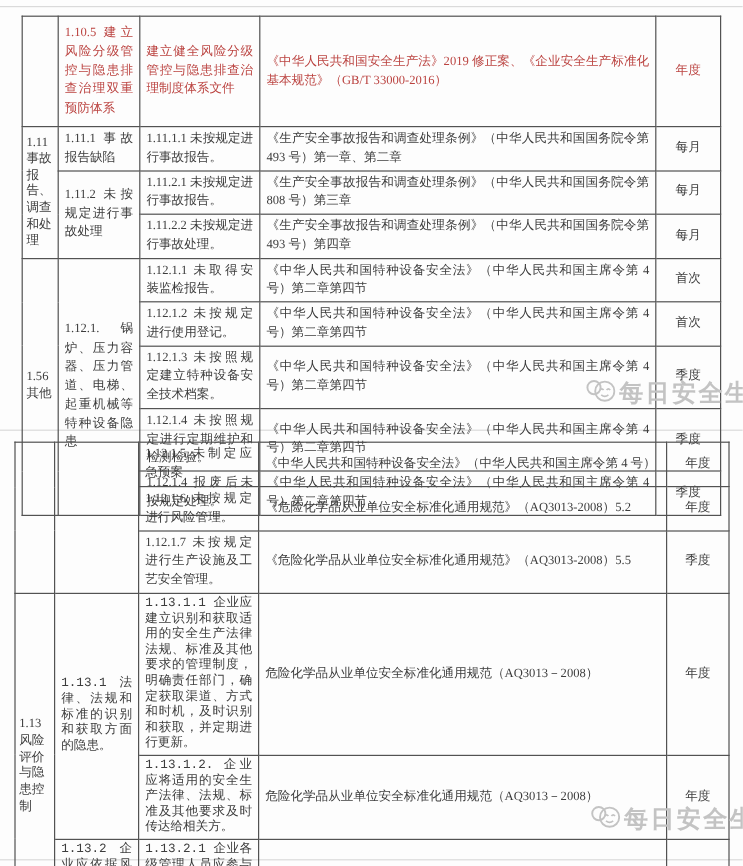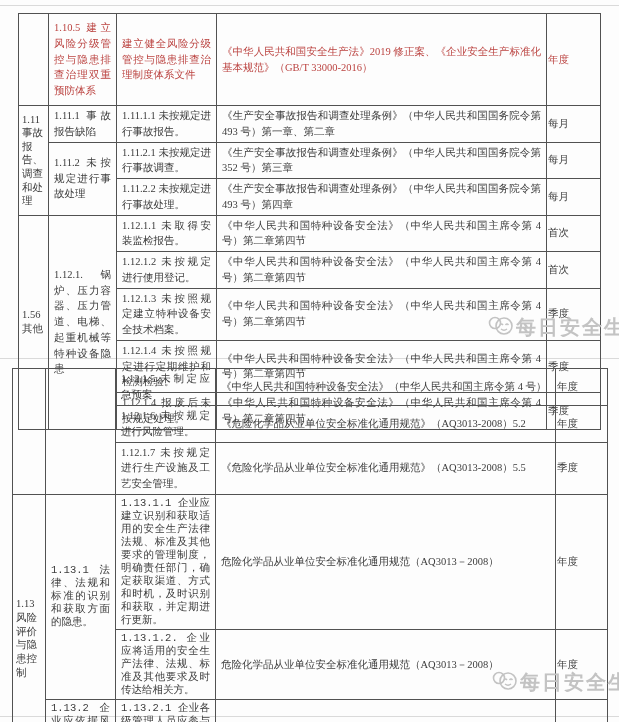--- a/index.html
+++ b/index.html
@@ -12,21 +12,21 @@
   .hairline{position:absolute;left:0;width:619px;height:1px;background:#dadada;}
   table{border-collapse:collapse;table-layout:fixed;position:absolute;}
   td{
     border:1px solid #525252;
     font-size:10.5px;line-height:1.5;
     padding:2px 5px;vertical-align:middle;
     text-align:justify;overflow:hidden;
     word-break:break-all;
   }
   td.hdr{text-align:left;padding:2px 3px;line-height:1.3;}
-  td.freq{text-align:left;padding:2px 1px;}
+  td.freq{text-align:center;padding:2px 1px;}
   td.tight{line-height:1.24;font-family:Liberation Mono, monospace;}
   tr.red-row td{color:#bb4340;}
   .watermark{
     position:absolute;display:flex;align-items:center;gap:3px;
     color:#c3c3c3;font-family:"DejaVu Sans",sans-serif;
     font-size:20px;font-weight:bold;letter-spacing:2px;
     pointer-events:none;white-space:nowrap;
   }
   .watermark svg{flex:0 0 auto;}
 </style>
@@ -57,22 +57,22 @@
     </tr>
     <tr>
       <td class="hdr" rowspan="3">1.11 事故报告、调查和处理</td>
       <td style="height:30px">1.11.1 事故报告缺陷</td>
       <td>1.11.1.1 未按规定进行事故报告。</td>
       <td>《生产安全事故报告和调查处理条例》（中华人民共和国国务院令第 493 号）第一章、第二章</td>
       <td class="freq">每月</td>
     </tr>
     <tr>
       <td rowspan="2">1.11.2 未按规定进行事故处理</td>
-      <td style="height:31px">1.11.2.1 未按规定进行事故调查。</td>
-      <td>《生产安全事故报告和调查处理条例》（中华人民共和国国务院令第 352 号）第三章</td>
+      <td style="height:31px">1.11.2.1 未按规定进行事故报告。</td>
+      <td>《生产安全事故报告和调查处理条例》（中华人民共和国国务院令第 808 号）第三章</td>
       <td class="freq">每月</td>
     </tr>
     <tr>
       <td style="height:30px">1.11.2.2 未按规定进行事故处理。</td>
       <td>《生产安全事故报告和调查处理条例》（中华人民共和国国务院令第 493 号）第四章</td>
       <td class="freq">每月</td>
     </tr>
     <tr>
       <td class="hdr" rowspan="5">1.56 其他</td>
       <td rowspan="5">1.12.1.锅炉、压力容器、压力管道、电梯、起重机械等特种设备隐患</td>

